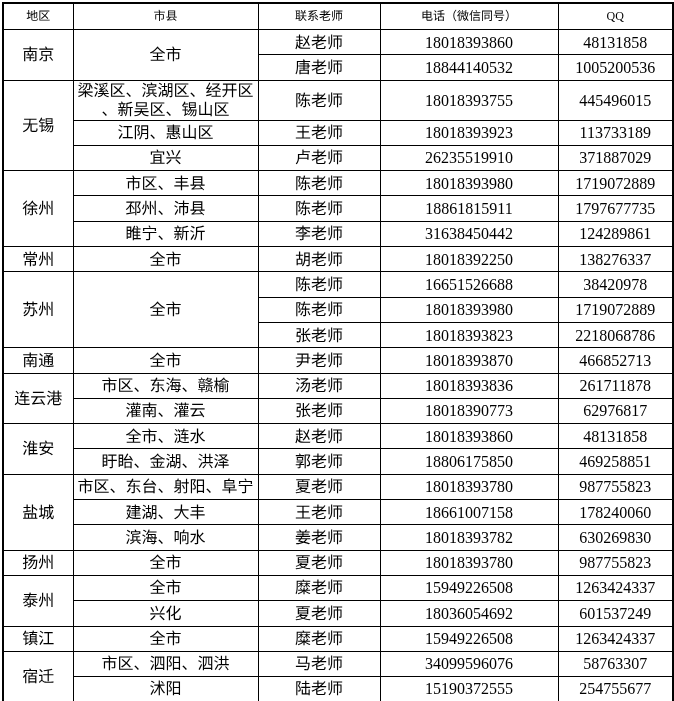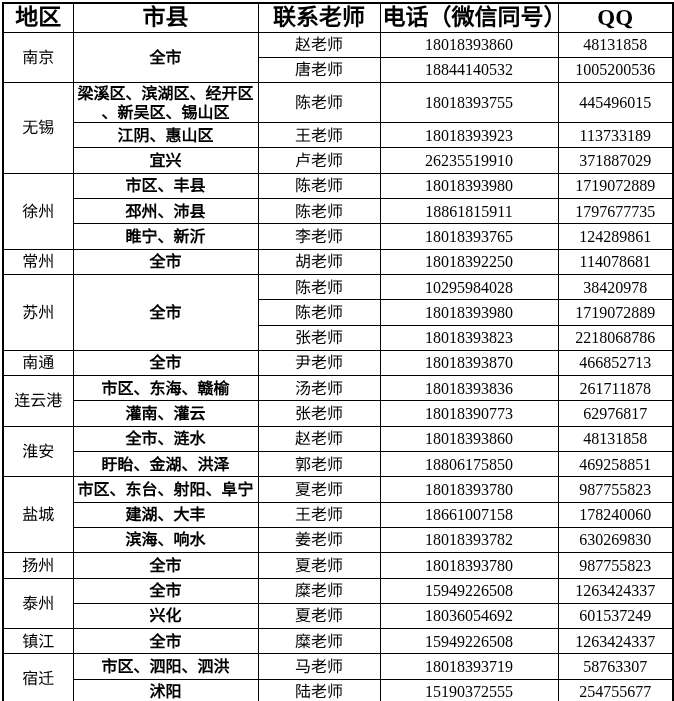--- a/index.html
+++ b/index.html
@@ -25,33 +25,32 @@
   .contact-table td {
     border: 1px solid #000000;
     text-align: center;
     vertical-align: middle;
     padding: 0 2px;
     font-size: 16px;
     line-height: 1.2;
     overflow: hidden;
   }
   .contact-table thead th {
-    font-weight: bold;
-    font-size: 23px;
+    font-weight: normal;
+    font-size: 12px;
     height: 25px;
   }
   .contact-table tbody tr {
     height: 25.3px;
   }
   .contact-table tbody tr.tall {
     height: 40px;
   }
   .contact-table td.city-cell {
     line-break: anywhere;
-    font-weight: bold;
   }
 </style>
 </head>
 <body>
 
 <table class="contact-table">
   <colgroup>
     <col style="width:70px">
     <col style="width:185px">
     <col style="width:122px">
@@ -108,35 +107,35 @@
     </tr>
     <tr>
       <td class="city-cell">邳州、沛县</td>
       <td class="teacher-cell">陈老师</td>
       <td class="phone-cell">18861815911</td>
       <td class="qq-cell">1797677735</td>
     </tr>
     <tr>
       <td class="city-cell">睢宁、新沂</td>
       <td class="teacher-cell">李老师</td>
-      <td class="phone-cell">18018393765</td>
+      <td class="phone-cell">31638450442</td>
       <td class="qq-cell">124289861</td>
     </tr>
     <tr>
       <td class="region-cell">常州</td>
       <td class="city-cell">全市</td>
       <td class="teacher-cell">胡老师</td>
       <td class="phone-cell">18018392250</td>
-      <td class="qq-cell">114078681</td>
+      <td class="qq-cell">138276337</td>
     </tr>
     <tr>
       <td rowspan="3" class="region-cell">苏州</td>
       <td rowspan="3" class="city-cell">全市</td>
       <td class="teacher-cell">陈老师</td>
-      <td class="phone-cell">10295984028</td>
+      <td class="phone-cell">16651526688</td>
       <td class="qq-cell">38420978</td>
     </tr>
     <tr>
       <td class="teacher-cell">陈老师</td>
       <td class="phone-cell">18018393980</td>
       <td class="qq-cell">1719072889</td>
     </tr>
     <tr>
       <td class="teacher-cell">张老师</td>
       <td class="phone-cell">18018393823</td>
@@ -218,21 +217,21 @@
       <td class="region-cell">镇江</td>
       <td class="city-cell">全市</td>
       <td class="teacher-cell">糜老师</td>
       <td class="phone-cell">15949226508</td>
       <td class="qq-cell">1263424337</td>
     </tr>
     <tr>
       <td rowspan="2" class="region-cell">宿迁</td>
       <td class="city-cell">市区、泗阳、泗洪</td>
       <td class="teacher-cell">马老师</td>
-      <td class="phone-cell">18018393719</td>
+      <td class="phone-cell">34099596076</td>
       <td class="qq-cell">58763307</td>
     </tr>
     <tr>
       <td class="city-cell">沭阳</td>
       <td class="teacher-cell">陆老师</td>
       <td class="phone-cell">15190372555</td>
       <td class="qq-cell">254755677</td>
     </tr>
   </tbody>
 </table>

